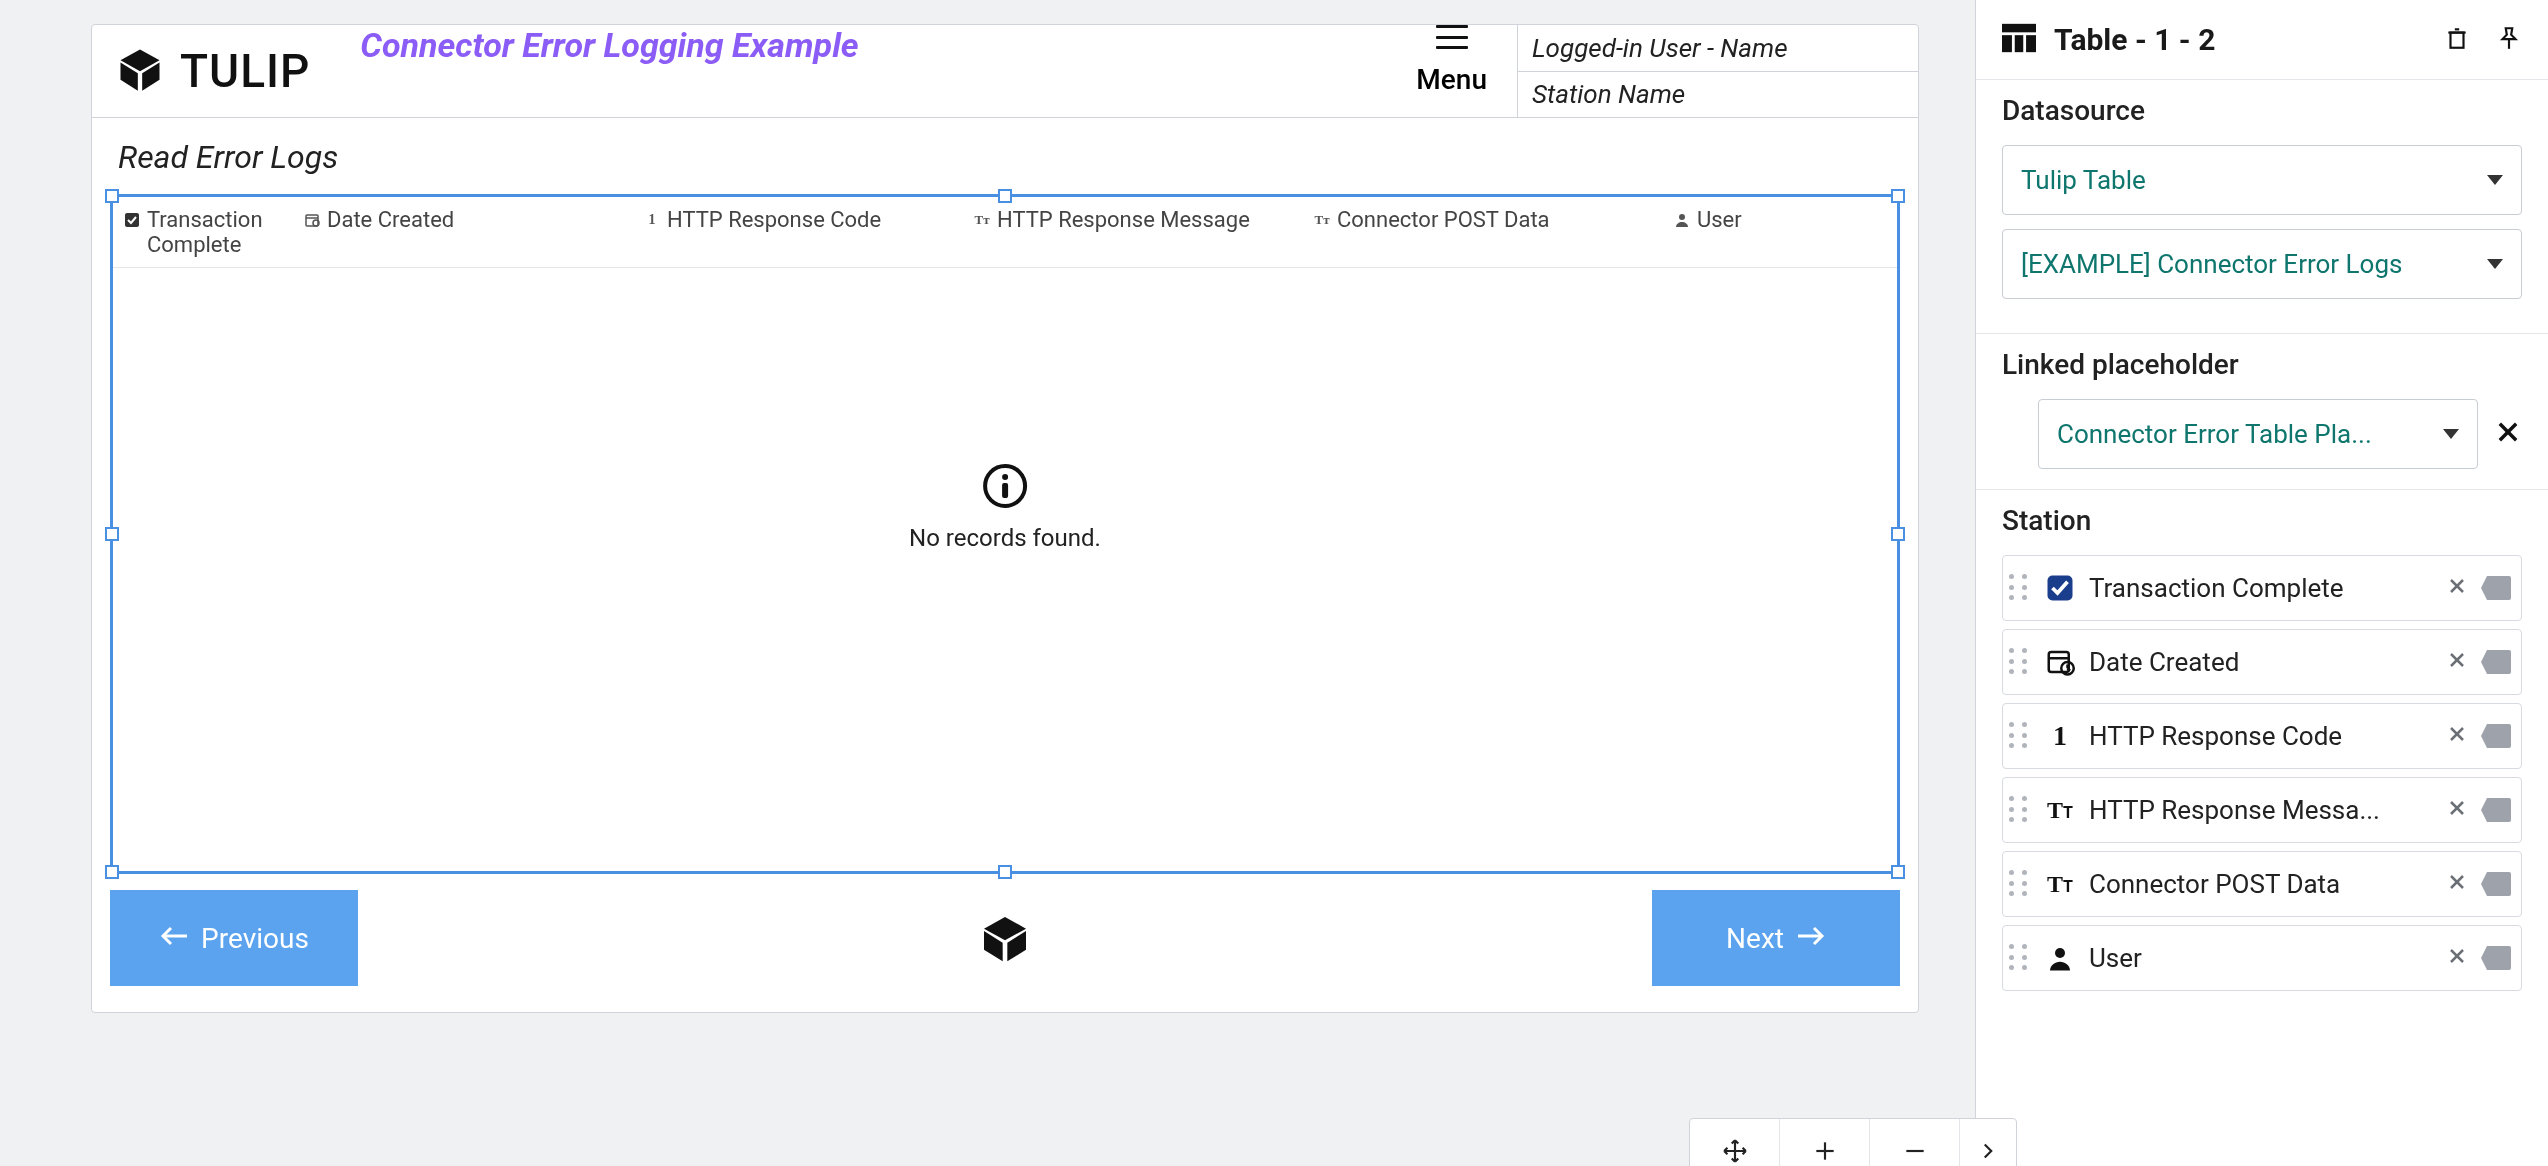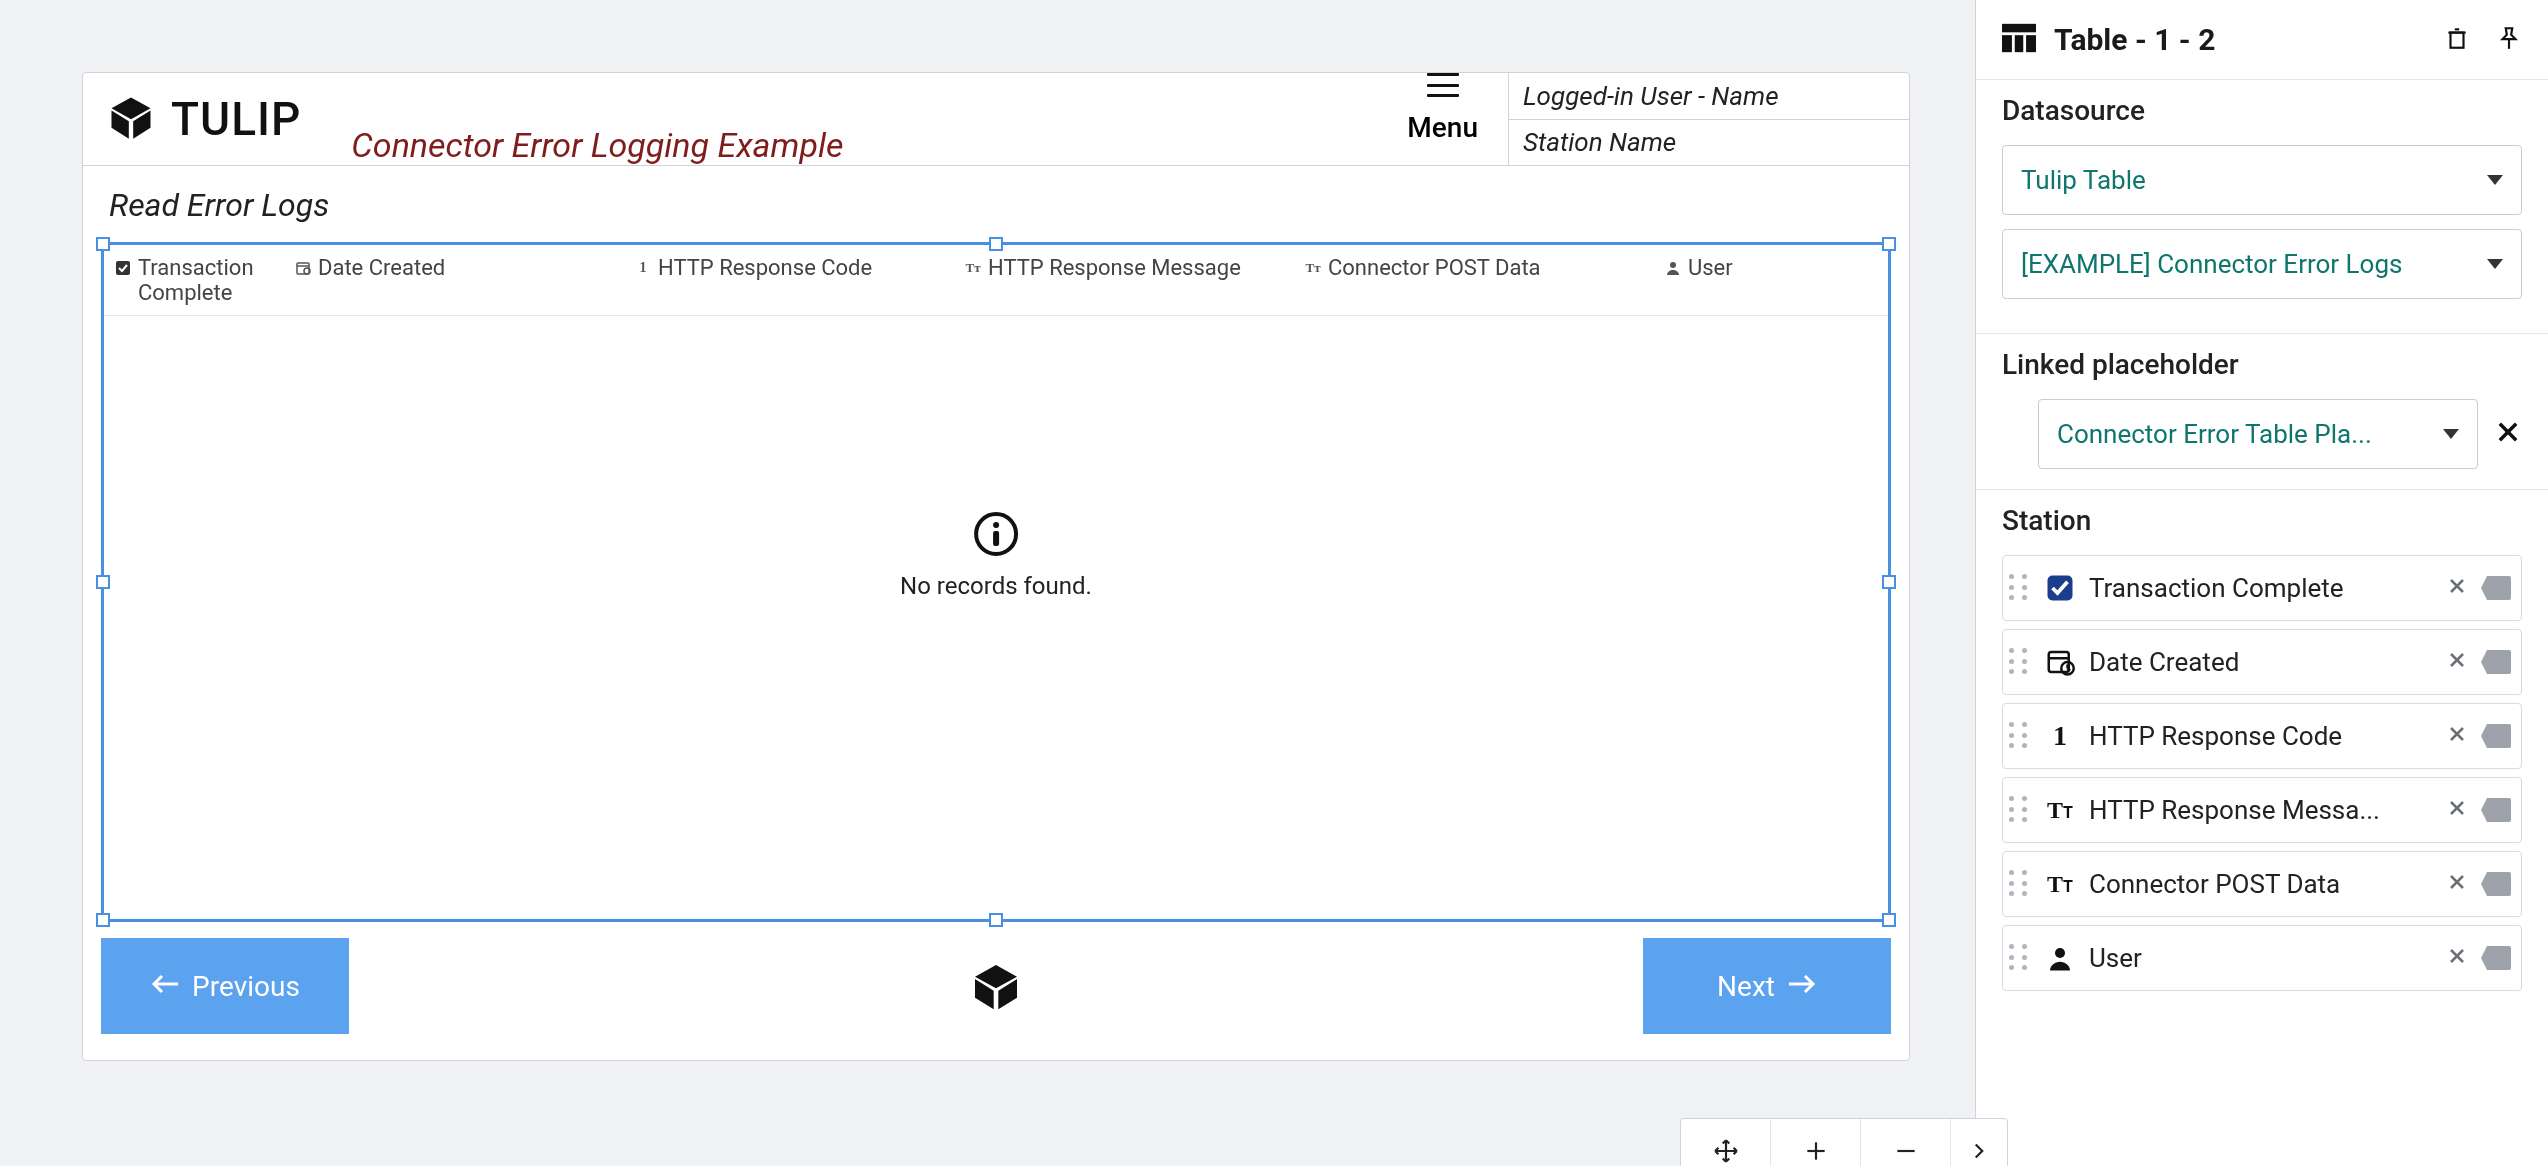--- a/index.html
+++ b/index.html
@@ -1,27 +1,27 @@
 <!DOCTYPE html>
 <html><head>
 <meta charset="utf-8">
 <style>
   * { box-sizing: border-box; margin: 0; padding: 0; font-family: -apple-system, BlinkMacSystemFont, "Segoe UI", Roboto, Arial, sans-serif; }
   body { background: #f0f1f3; width: 2548px; height: 1166px; overflow: hidden; display:flex; }
 
   
-  .canvas-wrap { flex:1; padding: 72px 0 0 82px; position:relative; }
+  .canvas-wrap { flex:1; padding: 24px 0 0 82px; position:relative;margin-left:9px; }
   .app-frame { width: 1828px; border:1px solid #d0d4da; background:#fff; border-radius:4px; }
 
   
   .app-header { display:flex; align-items:stretch; border-bottom:1px solid #d0d4da; }
   .brand-cell { display:flex; align-items:center; gap:14px; padding:18px 30px 18px 22px; }
   .brand-cell svg { width:52px; height:52px; }
   .brand-text { font-size:46px; font-weight:500; letter-spacing:1px; color:#111; }
-  .title-cell { flex:1; display:flex; align-items:flex-end; padding:0 20px; font-style:italic; font-weight:400; font-size:34px; color:#7f1d1d; }
+  .title-cell { flex:1; display:flex; align-items:flex-start; padding:0 20px; font-style:italic; font-weight:700; font-size:34px; color:#8b5cf6; }
   .menu-cell { display:flex; align-items:center; gap:14px; padding:0 30px 0 10px; border-right:1px solid #d0d4da;flex-direction:column;}
   .menu-cell span { font-size:28px; font-weight:500; }
   .hamburger-icon { width:32px; height:24px; display:flex; flex-direction:column; justify-content:space-between; }
   .hamburger-icon div { height:3px; background:#111; border-radius:1px; }
   .status-cell { width:400px; display:flex; flex-direction:column; }
   .status-cell div { flex:1; border-bottom:1px solid #d0d4da; padding:6px 14px; font-style:italic; font-size:26px; color:#222; display:flex; align-items:center; }
   .status-cell div:last-child { border-bottom:none; }
 
   
   .body-panel { padding:20px 18px 26px 18px; }

